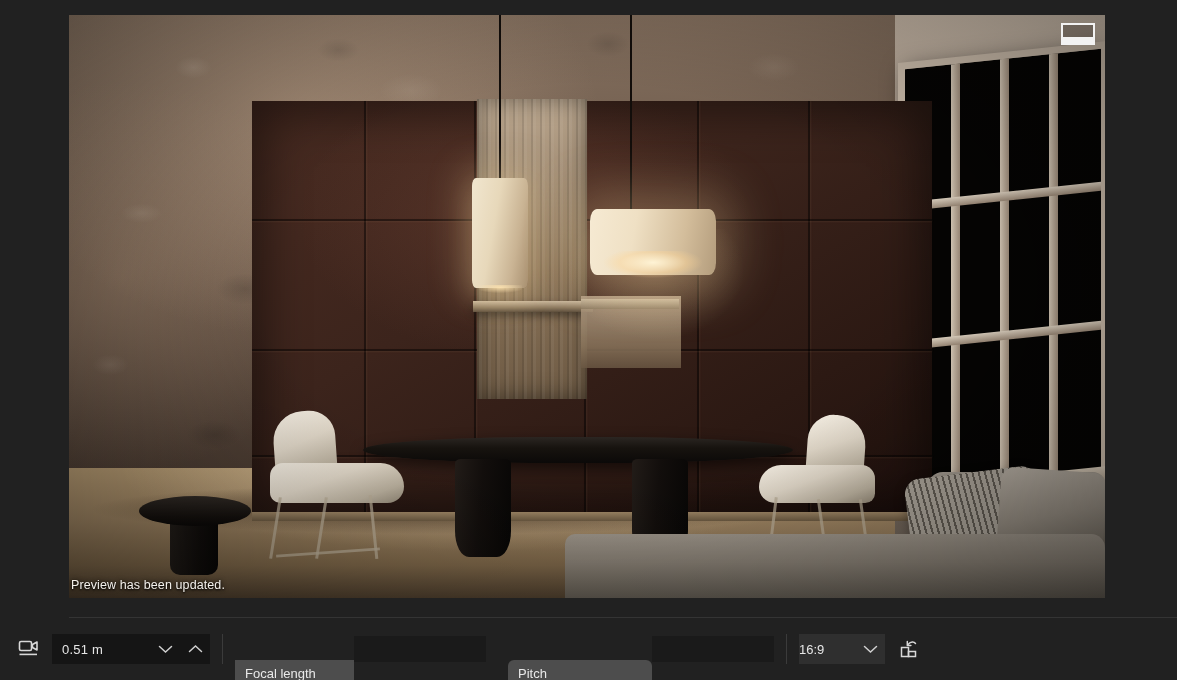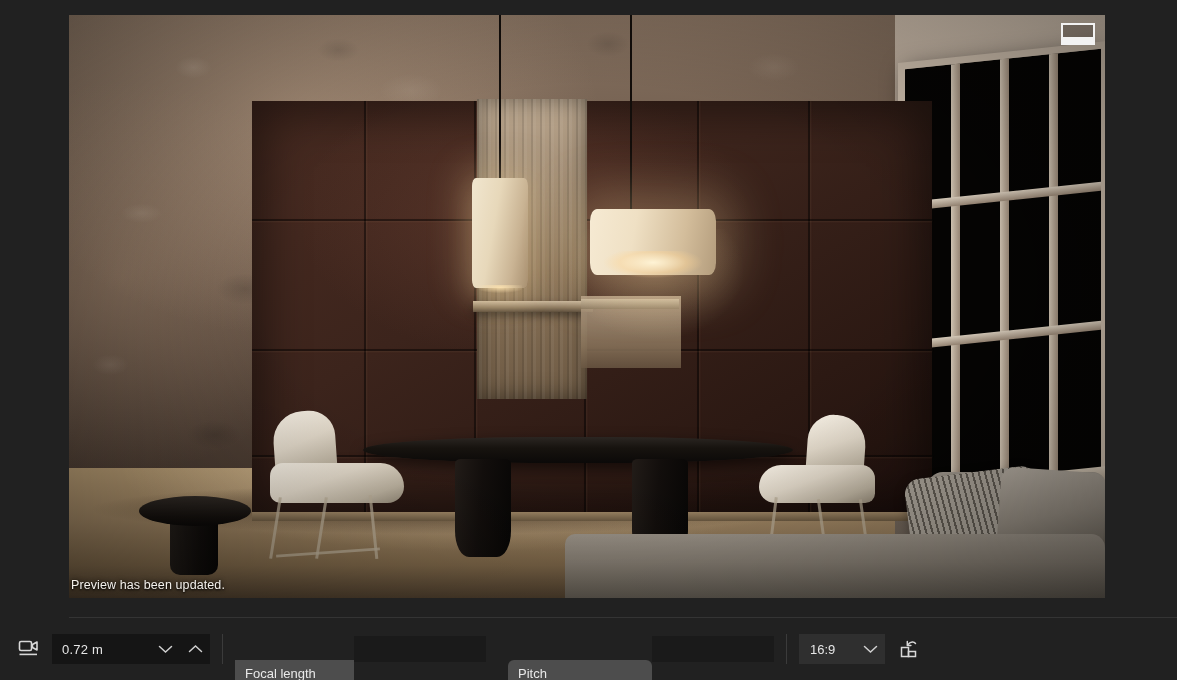--- a/index.html
+++ b/index.html
@@ -318,21 +318,21 @@
   .fg-pitch .field-label { width: 144px; border-radius: 6px; }
   .fg-pitch .field-input { width: 122px; }
 
   .aspect-select {
     width: 86px; height: 30px;
     background: #2f2f2f;
     display: flex; align-items: center;
     cursor: pointer;
   }
   .aspect-value {
-    flex: 1; padding-left: 11px; font-size: 13px; color: #e6e6e6;
+    flex: 1; font-size: 13px; color: #e6e6e6;
   }
 
   .spacer-focal { width: 11px; }
   .spacer-head  { width: 11px; }
 
   svg { display: block; }
 </style>
 </head>
 <body>
 
@@ -434,21 +434,21 @@
 
     <div class="tb-icon-btn">
       <svg width="22" height="20" viewBox="0 0 22 20" fill="none">
         <rect x="1.5" y="2.5" width="12" height="9" rx="1.5" stroke="#d8d8d8" stroke-width="1.6"></rect>
         <path d="M14.5 5.5 L19 3 V11 L14.5 8.5 Z" stroke="#d8d8d8" stroke-width="1.6" stroke-linejoin="round"></path>
         <rect x="1.5" y="14.6" width="17.5" height="1.6" fill="#d8d8d8"></rect>
       </svg>
     </div>
 
     <div class="stepper">
-      <div class="stepper-value">0.72 m</div>
+      <div class="stepper-value">0.51 m</div>
       <div class="chev-btn">
         <svg width="15" height="10" viewBox="0 0 15 10">
             <path d="M1.5 2.5 L7.5 8 L13.5 2.5" stroke="#d0d0d0" stroke-width="1.5" fill="none" stroke-linecap="round"></path>
           </svg>
       </div>
       <div class="chev-btn">
         <svg width="15" height="10" viewBox="0 0 15 10">
             <path d="M1.5 7.5 L7.5 2 L13.5 7.5" stroke="#d0d0d0" stroke-width="1.5" fill="none" stroke-linecap="round"></path>
           </svg>
       </div>

